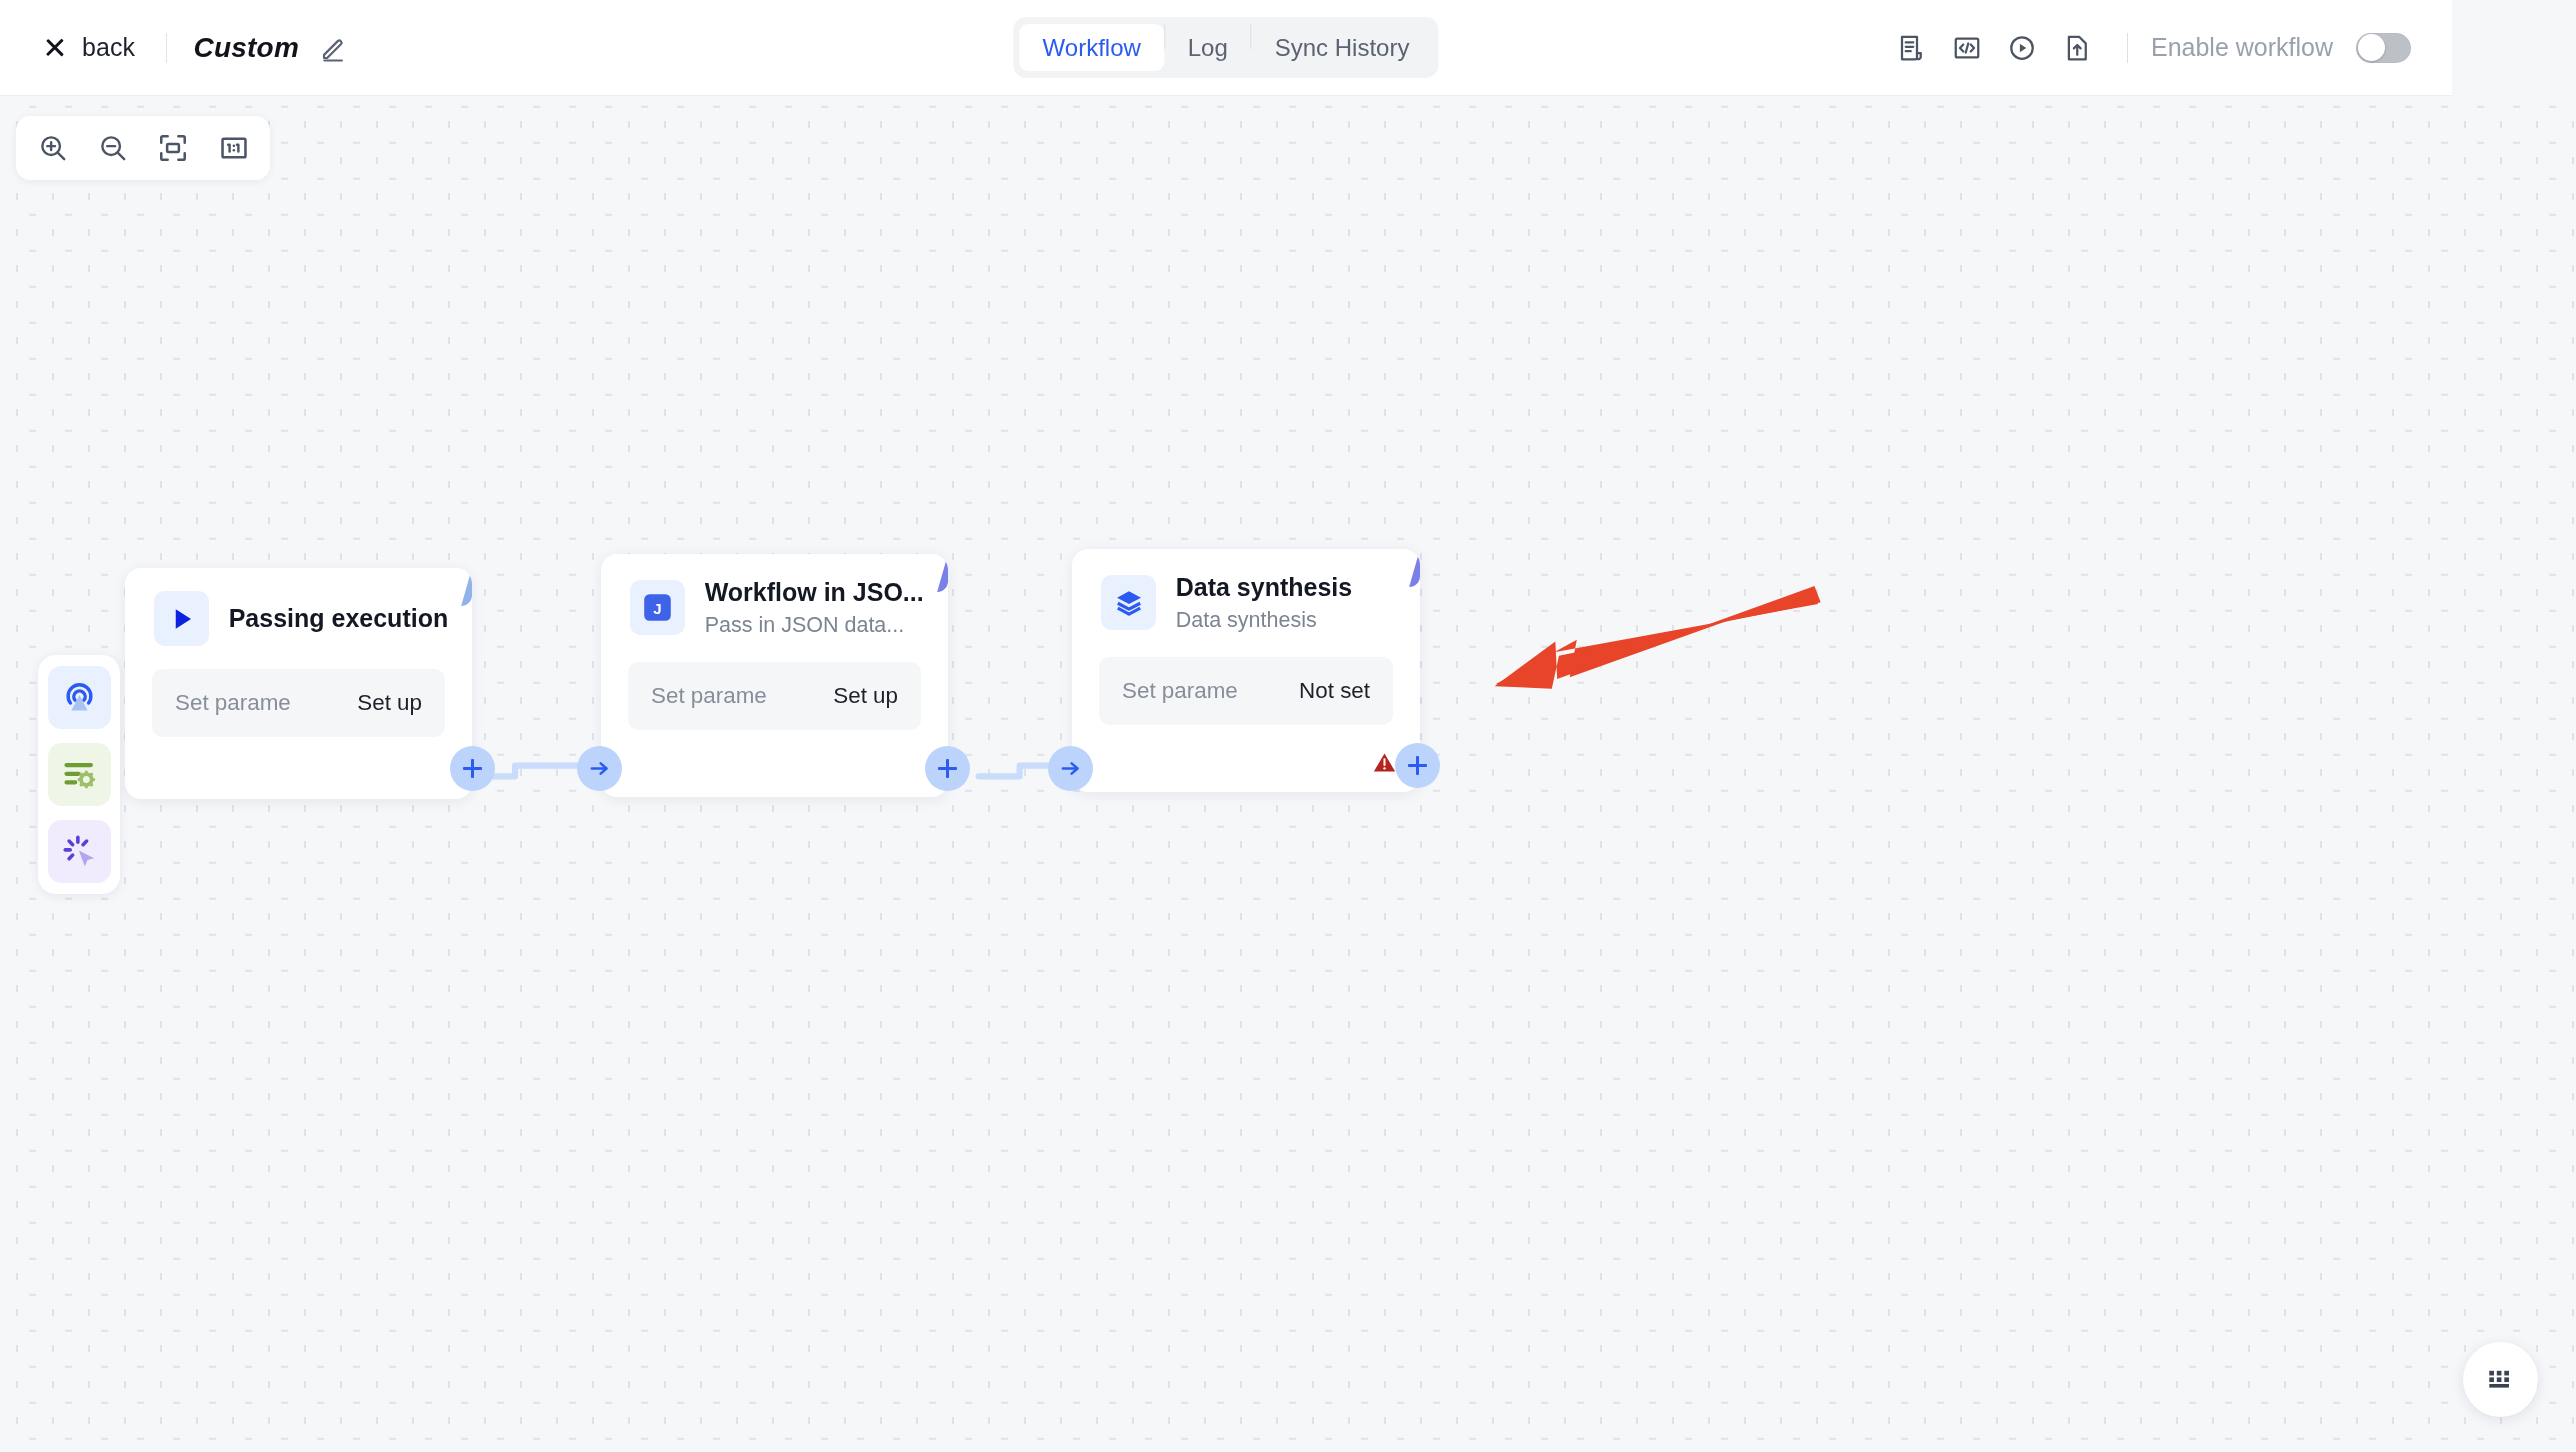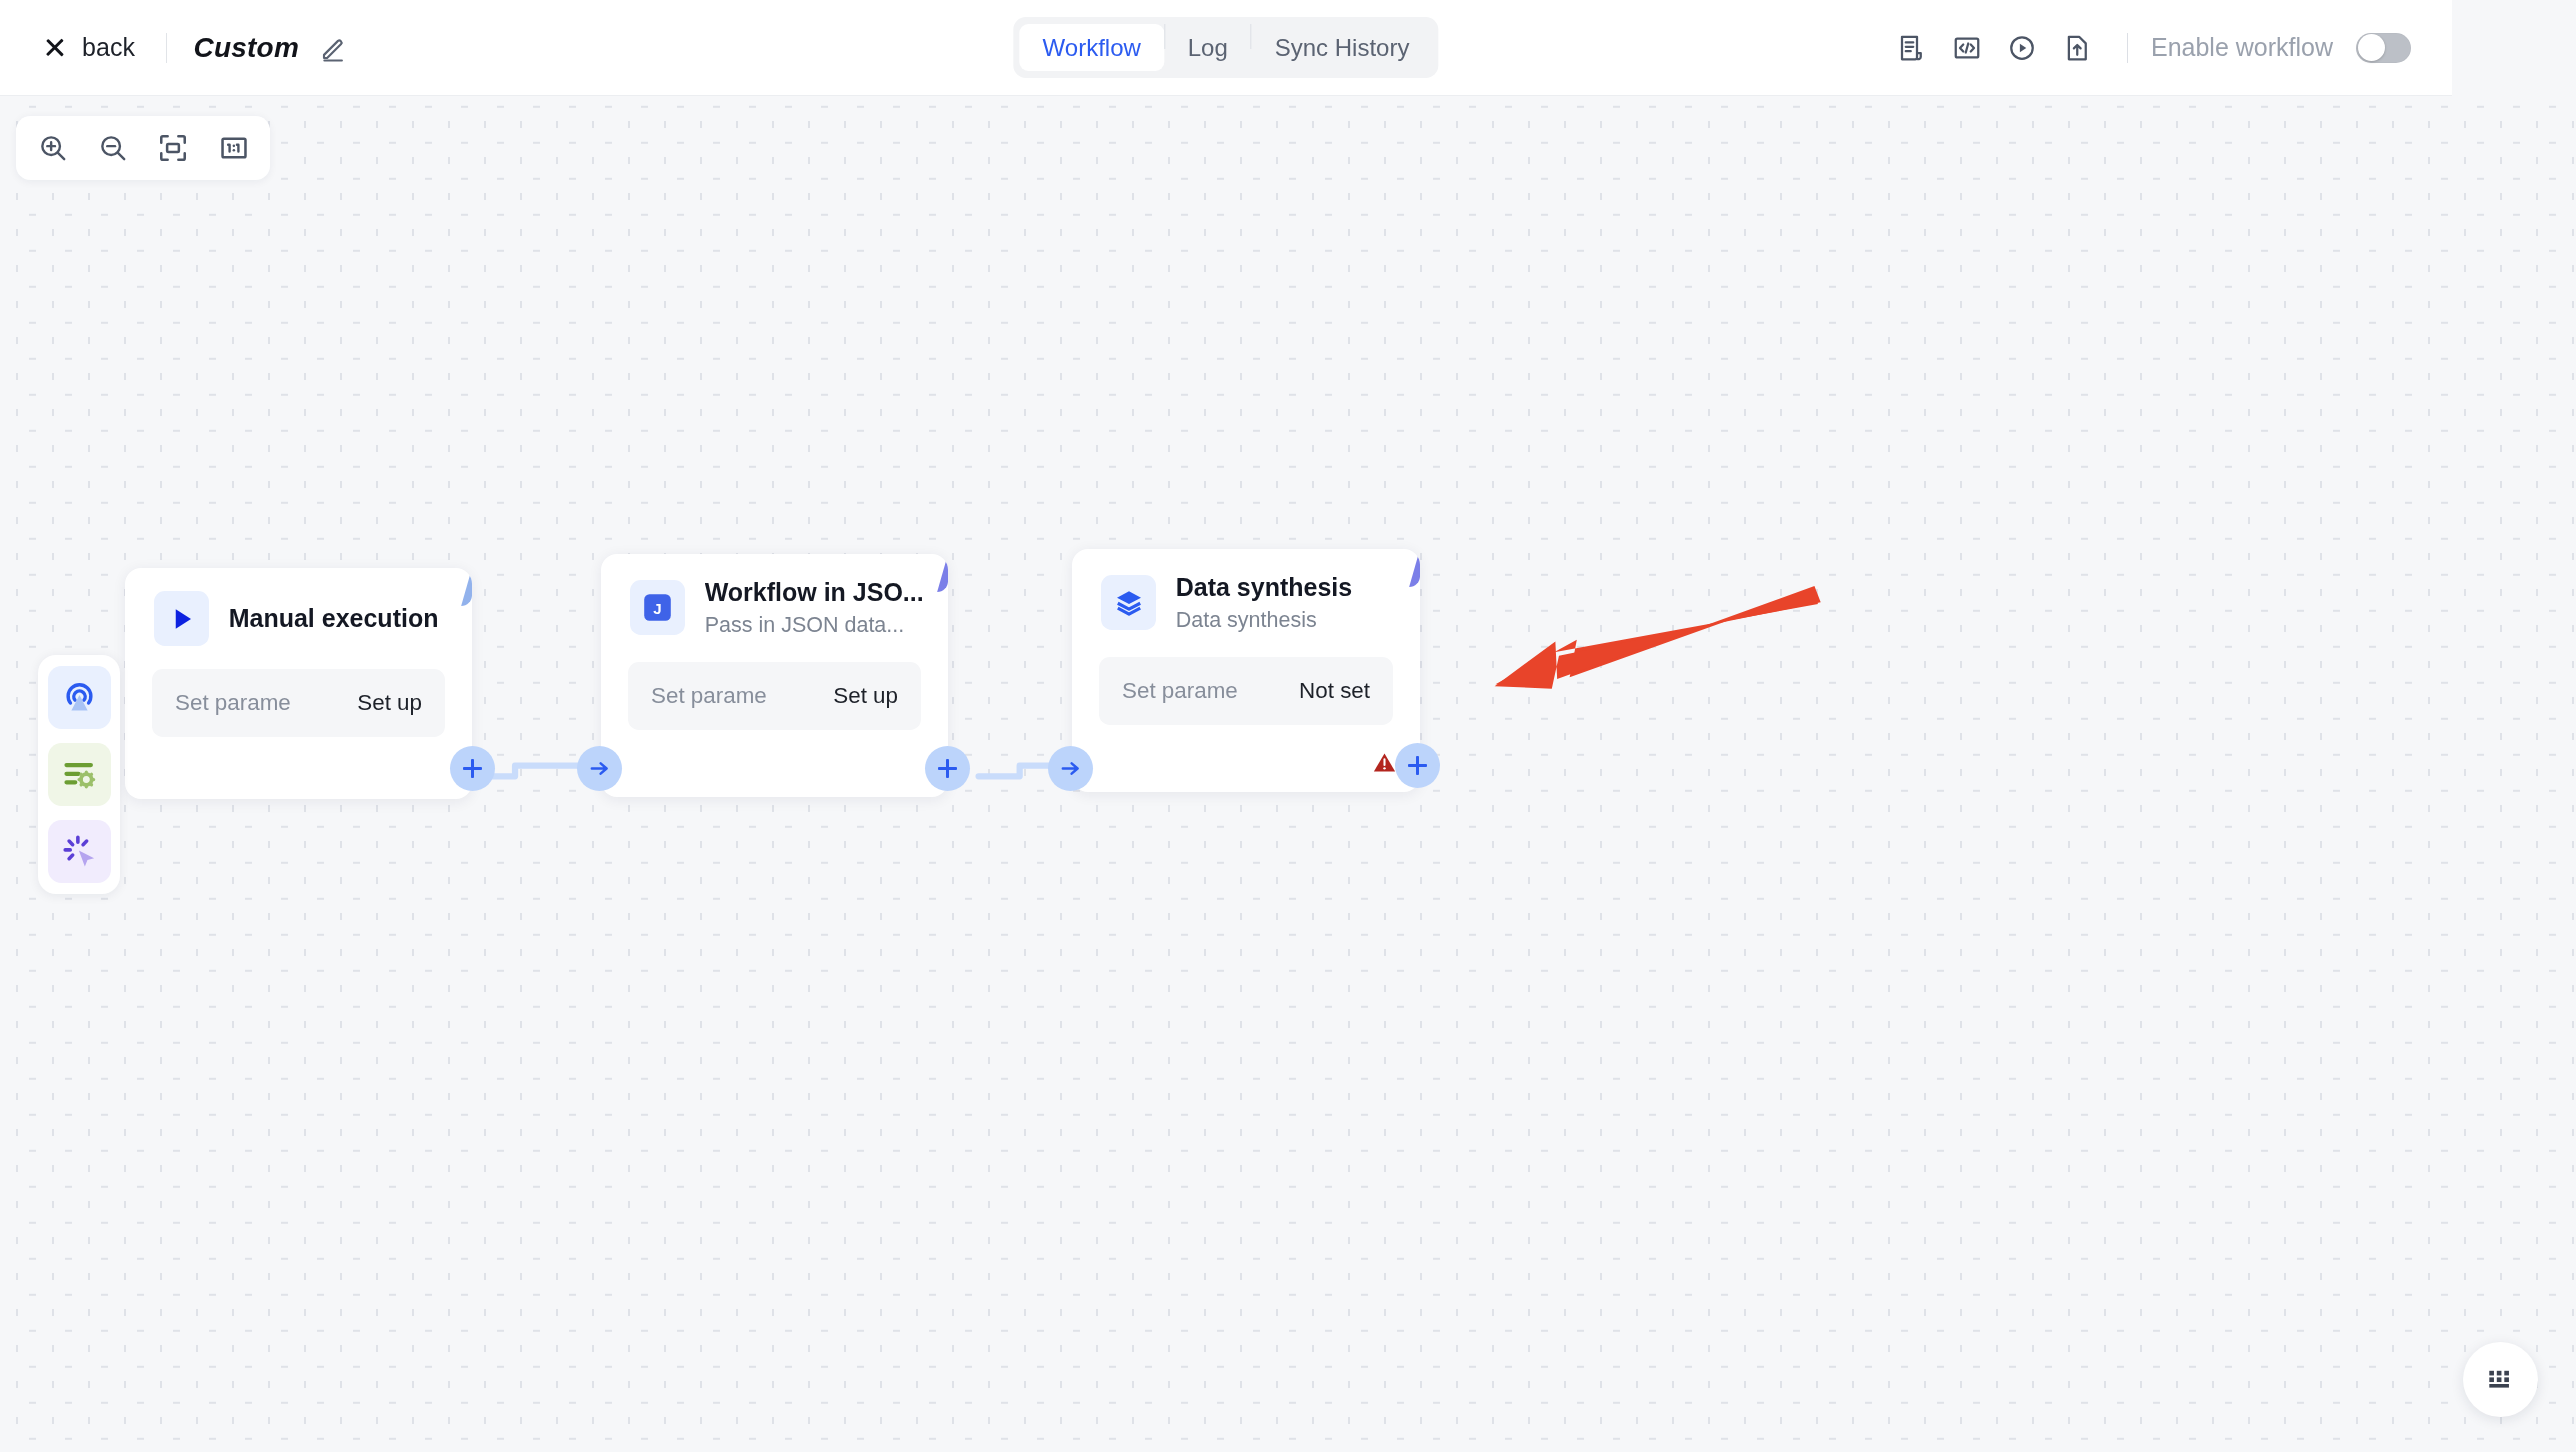--- a/index.html
+++ b/index.html
@@ -328,21 +328,21 @@
     <svg class="node-corner" viewBox="0 0 42 42">
       <path d="M42 0 V30 A12 12 0 0 1 30 42 Z" fill="#92b2ec"></path>
     </svg>
     <div class="node-head">
       <div class="node-ico">
         <svg width="30" height="30" viewBox="0 0 24 24">
             <path d="M7 4.2 19.2 12 7 19.8V4.2Z" fill="#0d22e0"></path>
           </svg>
       </div>
       <div class="node-texts">
-        <div class="node-title">Manual execution</div>
+        <div class="node-title">Passing execution</div>
       </div>
     </div>
     <div class="node-param">
       <span class="param-key">Set parame</span>
       <span class="param-val">Set up</span>
     </div>
   </div>
   <div class="port port-plus" style="left:450px; top:650px;"></div>
 
   <div class="node" style="left:601px; top:458px; width:347px; height:243px;">

